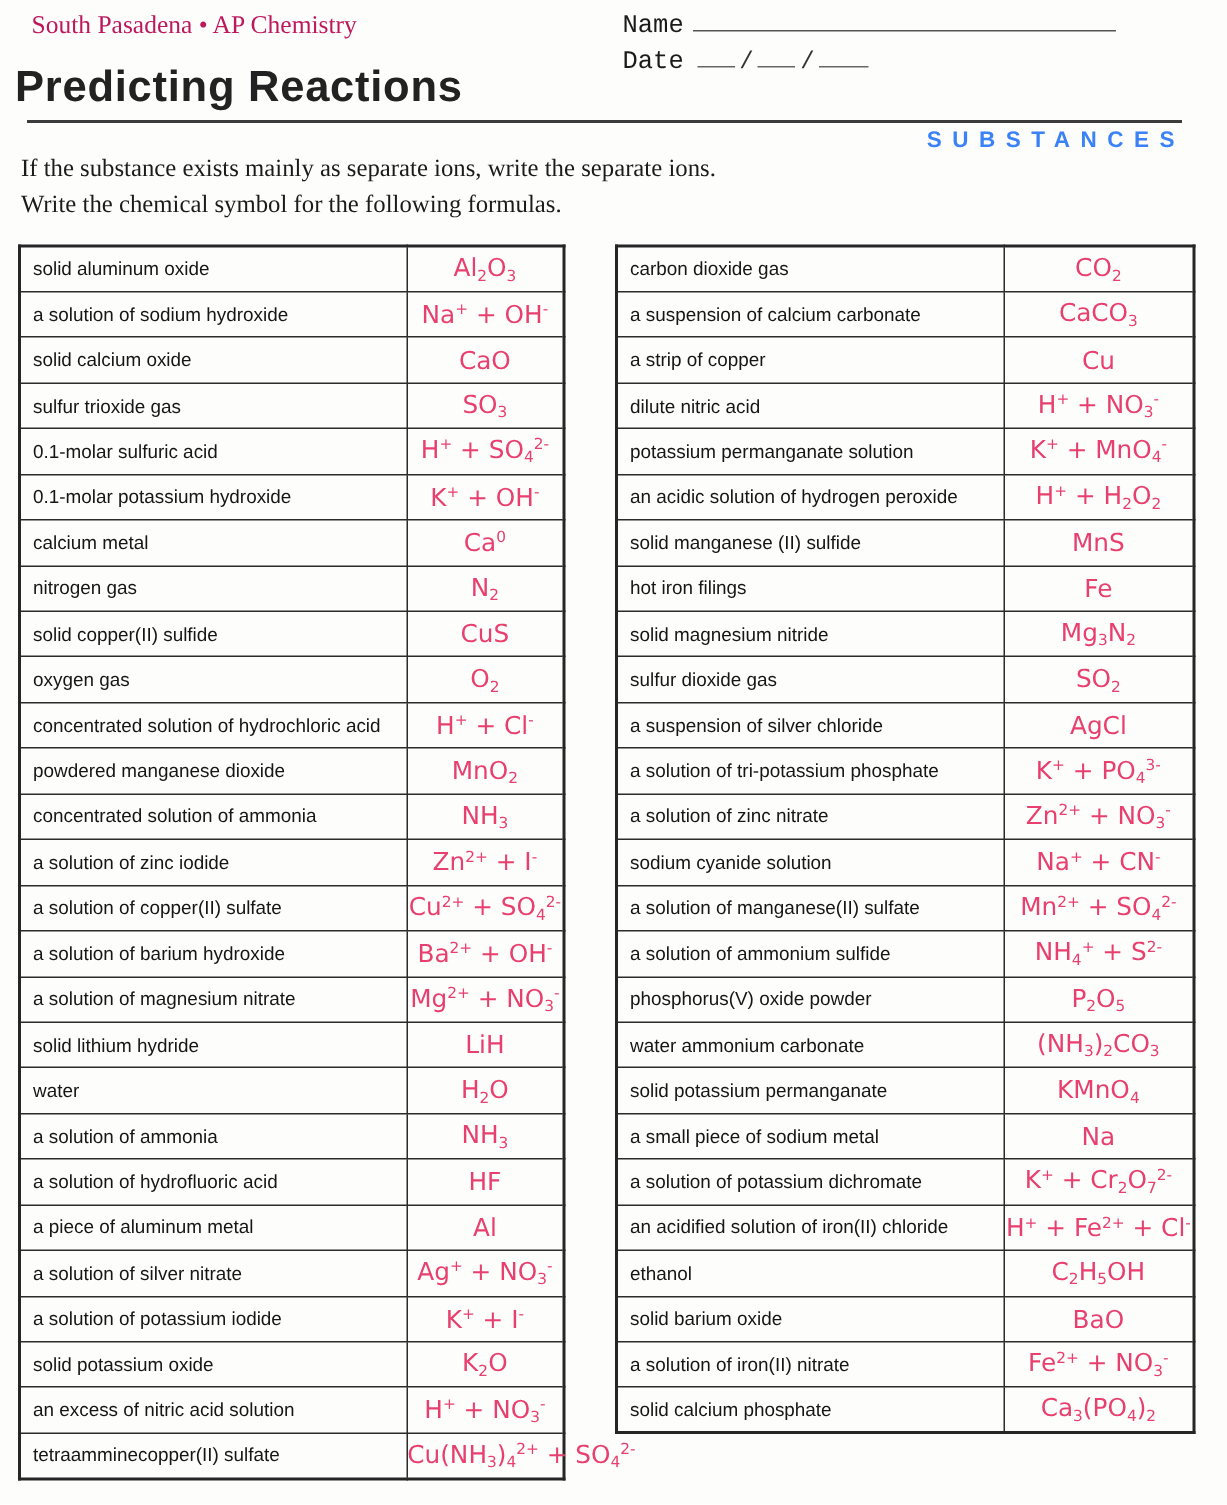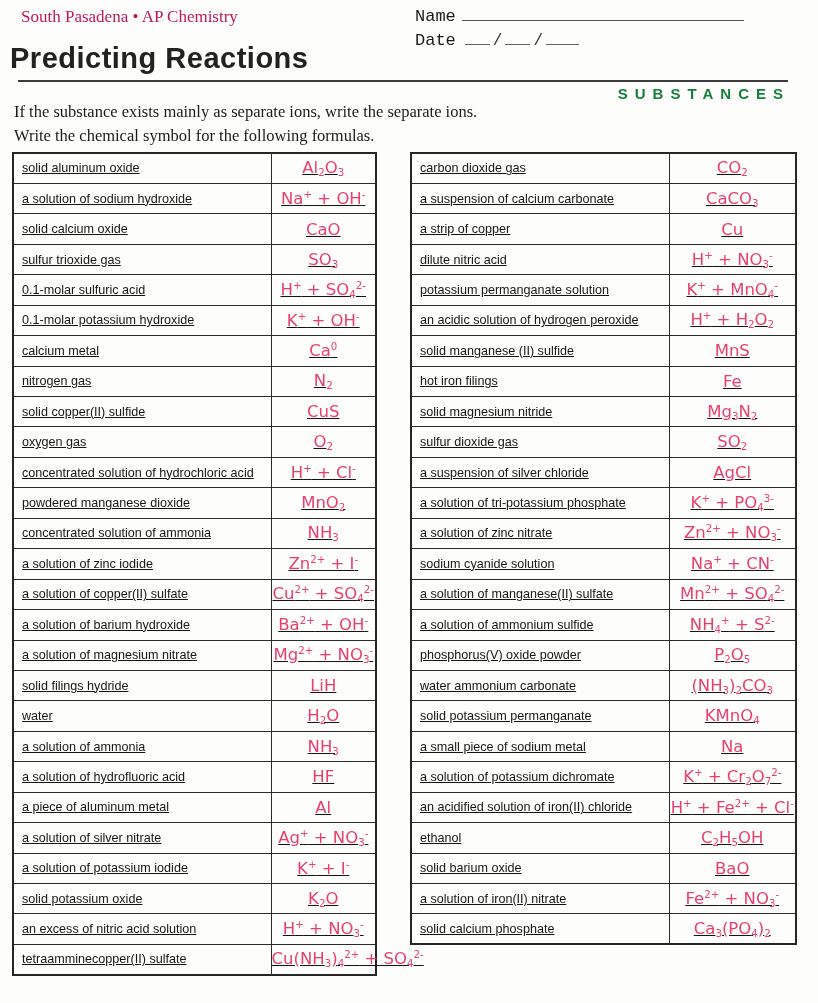--- a/index.html
+++ b/index.html
@@ -32,31 +32,30 @@
   .title {
     position:absolute; left:10px; top:42px; margin:0;
     font-size:29px; font-weight:bold; letter-spacing:0.5px; color:#222;text-align:center;
   }
   .rule {
     position:absolute; left:18px; top:80px; width:770px; height:2.4px;
     background:#3c3c3c;
   }
   .substances {
     position:absolute; right:28px; top:85px;
-    font-size:15px; font-weight:bold; letter-spacing:7px; color:#15803d;
+    font-size:15px; font-weight:bold; letter-spacing:7px; color:#3b82f6;
   }
   .instructions {
     position:absolute; left:14px; top:100px;
     font-family:"Liberation Serif", serif; font-size:16.5px; line-height:1.43;
     color:#1b1b1b;
   }
   .subs-table {
-    position:absolute; top:152px; border-collapse:collapse; table-layout:fixed;
+    position:absolute; top:163px; border-collapse:collapse; table-layout:fixed;
     border:2.4px solid #262626;
-    text-decoration:underline;
   }
   .subs-table.left  { left:12px;  width:363px; }
   .subs-table.right { left:410px; width:385px; }
   .subs-table.left  col.c-label   { width:258px; }
   .subs-table.left  col.c-formula { width:105px; }
   .subs-table.right col.c-label   { width:258px; }
   .subs-table.right col.c-formula { width:127px; }
   .subs-table tr { height:30.45px; }
   .subs-table td { border:1.6px solid var(--line); padding:0; }
   td.label {
@@ -180,21 +179,21 @@
       <td class="label">a solution of barium hydroxide</td>
       <td class="formula">Ba<sup>2+</sup> + OH<sup>-</sup></td>
     </tr>
 
     <tr>
       <td class="label">a solution of magnesium nitrate</td>
       <td class="formula">Mg<sup>2+</sup> + NO<sub>3</sub><sup>-</sup></td>
     </tr>
 
     <tr>
-      <td class="label">solid filings hydride</td>
+      <td class="label">solid lithium hydride</td>
       <td class="formula">LiH</td>
     </tr>
 
     <tr>
       <td class="label">water</td>
       <td class="formula">H<sub>2</sub>O</td>
     </tr>
 
     <tr>
       <td class="label">a solution of ammonia</td>

